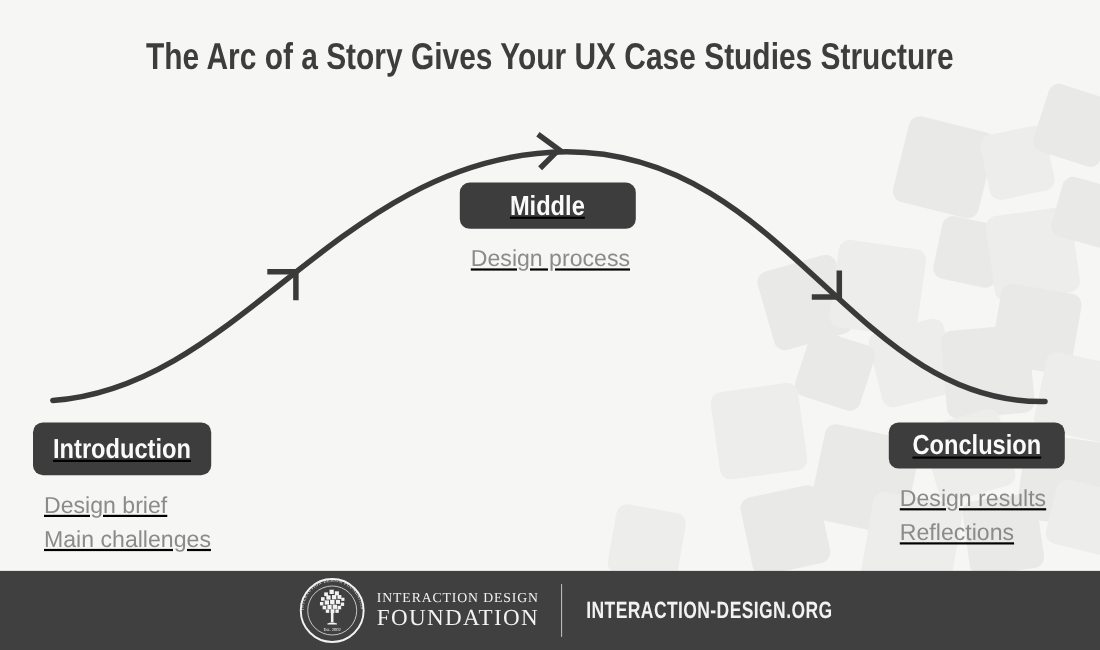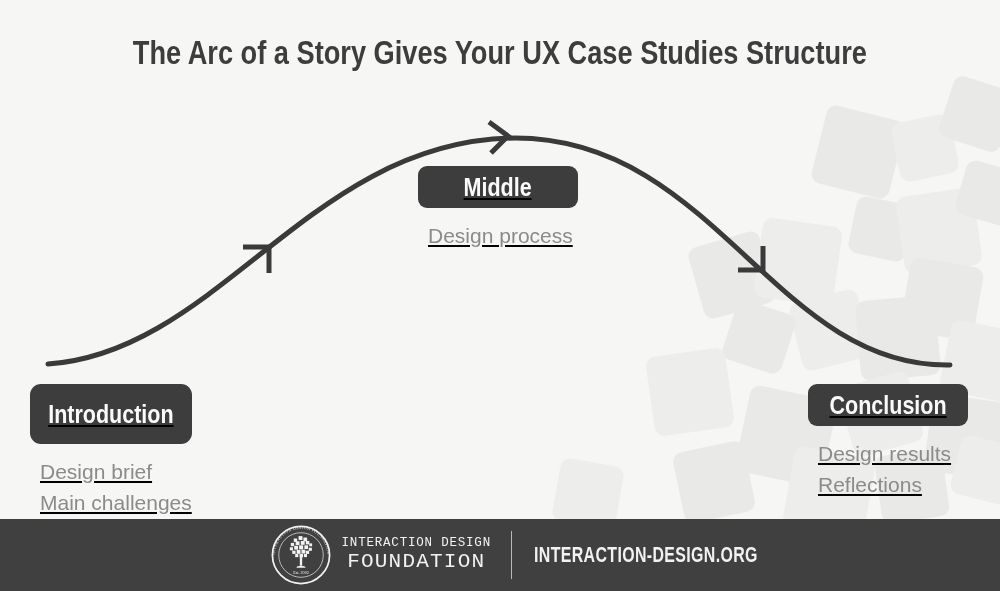--- a/index.html
+++ b/index.html
@@ -33,33 +33,33 @@
 
   
   .stage{position:absolute;z-index:2;text-decoration:underline;}
   .badge{
     background:var(--badge-bg);color:#fafafa;border-radius:9px;
     display:flex;align-items:center;justify-content:center;
     font-weight:bold;font-size:25px;
   }
   .points{margin-left:10px;margin-top:12px;font-size:21px;line-height:31px;color:var(--muted-text);}
   .stage-intro{left:30px;top:384px;}
-  .stage-intro .badge{width:162px;height:60px;border-radius:11px;}
+  .stage-intro .badge{width:162px;height:48px;}
   .stage-middle{left:418px;top:166px;}
   .stage-middle .badge{width:160px;height:42px;}
   .stage-conclusion{left:808px;top:384px;}
   .stage-conclusion .badge{width:160px;height:42px;}
 
   
   .footer{
     position:absolute;left:0;top:519px;width:1000px;height:72px;background:var(--footer-bg);
     display:flex;align-items:center;justify-content:center;z-index:4;color:#f2f2f2;
   }
   .brand{display:flex;align-items:center;gap:10px;}
-  .brand-text{font-family:Liberation Mono, monospace;text-align:center;line-height:1.12;}
+  .brand-text{font-family:Liberation Serif, serif;text-align:right;line-height:1.12;}
   .brand-line1{font-size:12.5px;letter-spacing:0.8px;}
   .brand-line2{font-size:21px;letter-spacing:1.2px;}
   .footer-divider{width:1.5px;height:48px;background:#cfcfcf;opacity:.85;margin:0 22px 0 20px;}
   .site{
     font-size:21.5px;font-weight:bold;letter-spacing:0.5px;white-space:nowrap;
     display:inline-block;transform:scaleX(0.74);transform-origin:left center;width:196px;
   }
 </style>
 </head>
 <body>

